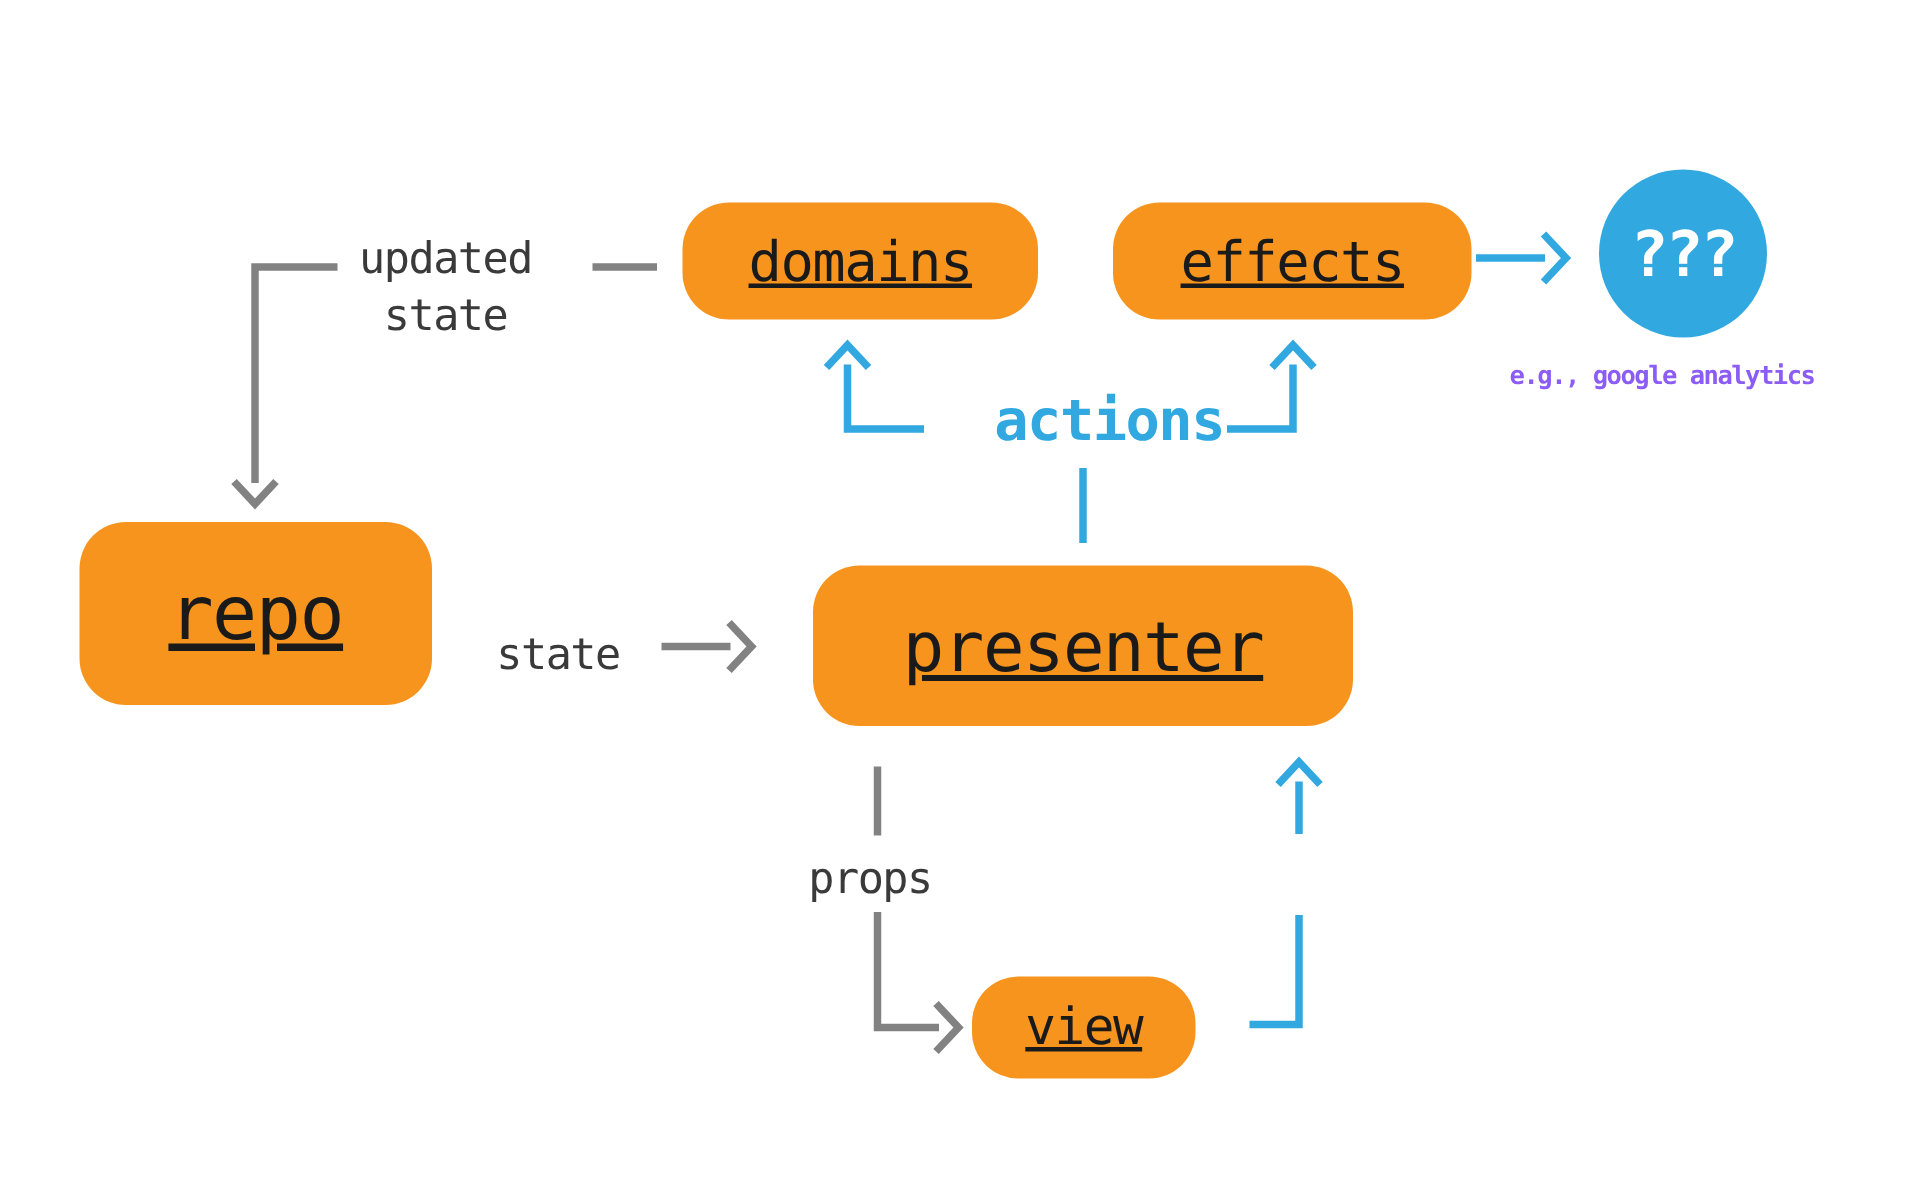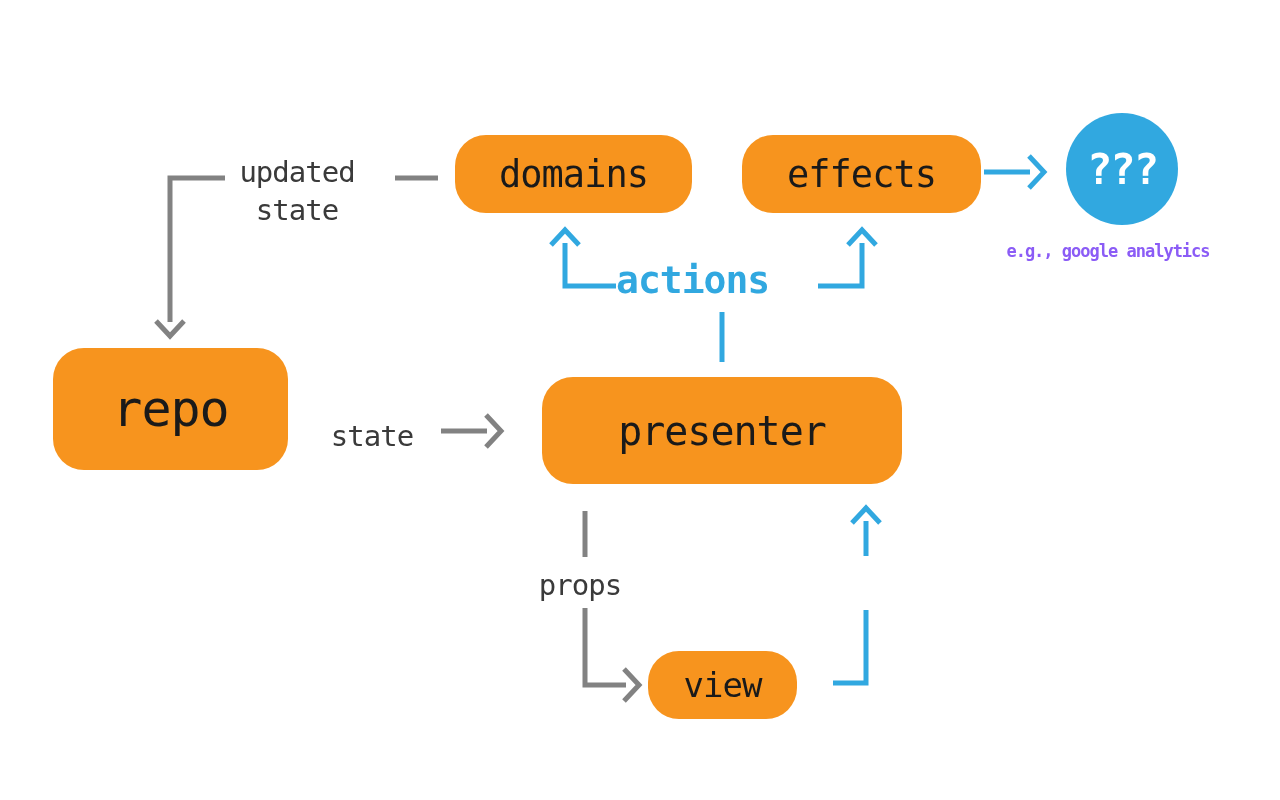--- a/index.html
+++ b/index.html
@@ -23,25 +23,26 @@
   .flow-gray{stroke:var(--gray-flow);}
   .flow-blue{stroke:var(--blue-flow);}
 
   .node{
     position:absolute;
     background:var(--node-fill);
     border-radius:31px;
     display:flex;align-items:center;justify-content:center;
     color:var(--node-text);
     letter-spacing:-1px;
+    text-decoration:underline;
   }
   .node-domains{left:455px;top:135px;width:237px;height:78px;font-size:37px;}
   .node-effects{left:742px;top:135px;width:239px;height:78px;font-size:37px;}
   .node-repo{left:53px;top:348px;width:235px;height:122px;font-size:50px;}
-  .node-presenter{left:542px;top:377px;width:360px;height:107px;font-size:40px;}
+  .node-presenter{left:542px;top:377px;width:360px;height:107px;font-size:46px;}
   .node-view{left:648px;top:651px;width:149px;height:68px;font-size:34px;}
 
   .node-circle{
     position:absolute;left:1066px;top:113px;width:112px;height:112px;
     background:var(--circle-fill);border-radius:50%;
     display:flex;align-items:center;justify-content:center;
     color:#FFFFFF;font-size:42px;font-weight:bold;letter-spacing:-2px;
   }
 
   .edge-label{
@@ -55,21 +56,21 @@
   }
   .label-updated-state{left:207px;top:153px;width:180px;}
   .label-state{left:302px;top:417px;width:140px;}
   .label-props{left:510px;top:566px;width:140px;}
 
   .edge-label-blue{
     position:absolute;
     color:var(--blue-flow);
     font-weight:bold;
     font-size:38px;
-    text-align:left;
+    text-align:right;
     letter-spacing:-1px;
   }
   .label-actions{left:616px;top:258px;width:200px;}
   .label-intents{left:774px;top:557px;width:200px;}
 
   .caption{
     position:absolute;left:958px;top:241px;width:300px;
     color:#8b5cf6;font-size:17px;text-align:center;letter-spacing:-1px;font-weight:bold;
   }
 </style>

